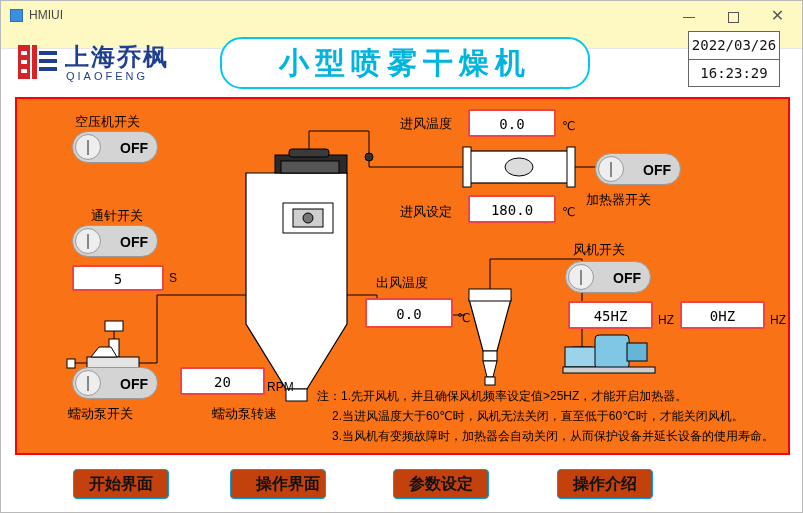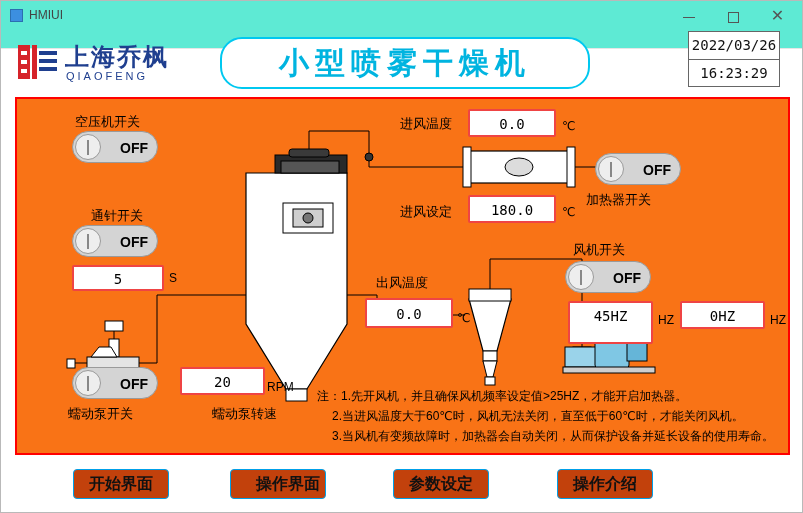--- a/index.html
+++ b/index.html
@@ -9,21 +9,21 @@
     background:#f0f0f0;
     overflow:hidden;
   }
   .window{
     position:absolute;left:0;top:0;width:803px;height:513px;
     background:#ffffff;border:1px solid #b9b9b9;box-sizing:border-box;
   }
   
   .titlebar{
     position:absolute;left:0;top:0;width:100%;height:48px;
-    background:#5eead4;border-bottom:1px solid #e6e6e6;box-sizing:border-box;
+    background:#fef9c3;border-bottom:1px solid #e6e6e6;box-sizing:border-box;
   }
   .tb-icon{
     position:absolute;left:9px;top:8px;width:13px;height:13px;
     background:#3c8fe0;border:1px solid #2b6fb0;box-sizing:border-box;
   }
   .tb-title{
     position:absolute;left:28px;top:7px;font-size:12px;color:#444;
   }
   .tb-btn{
     position:absolute;top:0;width:45px;height:29px;
@@ -258,21 +258,21 @@
     <div class="lbl" style="left:359px;top:175px;">出风温度</div>
     <div class="value-box" style="left:348px;top:199px;width:88px;height:30px;line-height:28px;">0.0</div>
     <div class="unit" style="left:440px;top:212px;">℃</div>
 
     <div class="lbl" style="left:556px;top:142px;">风机开关</div>
     <div class="toggle" style="left:548px;top:162px;">
       <div class="knob"></div>
       <div class="state">OFF</div>
     </div>
 
-    <div class="value-box" style="left:551px;top:202px;width:85px;height:43px;line-height:26px;">45HZ</div>
+    <div class="value-box" style="left:551px;top:202px;width:85px;height:28px;line-height:26px;">45HZ</div>
     <div class="unit" style="left:641px;top:214px;">HZ</div>
 
     <div class="value-box" style="left:663px;top:202px;width:85px;height:28px;line-height:26px;">0HZ</div>
     <div class="unit" style="left:753px;top:214px;">HZ</div>
 
     <div class="notes" style="left:300px;top:288px;">注：1.先开风机，并且确保风机频率设定值&gt;25HZ，才能开启加热器。</div>
     <div class="notes" style="left:315px;top:308px;">2.当进风温度大于60℃时，风机无法关闭，直至低于60℃时，才能关闭风机。</div>
     <div class="notes" style="left:315px;top:328px;">3.当风机有变频故障时，加热器会自动关闭，从而保护设备并延长设备的使用寿命。</div>
 
   </div>

